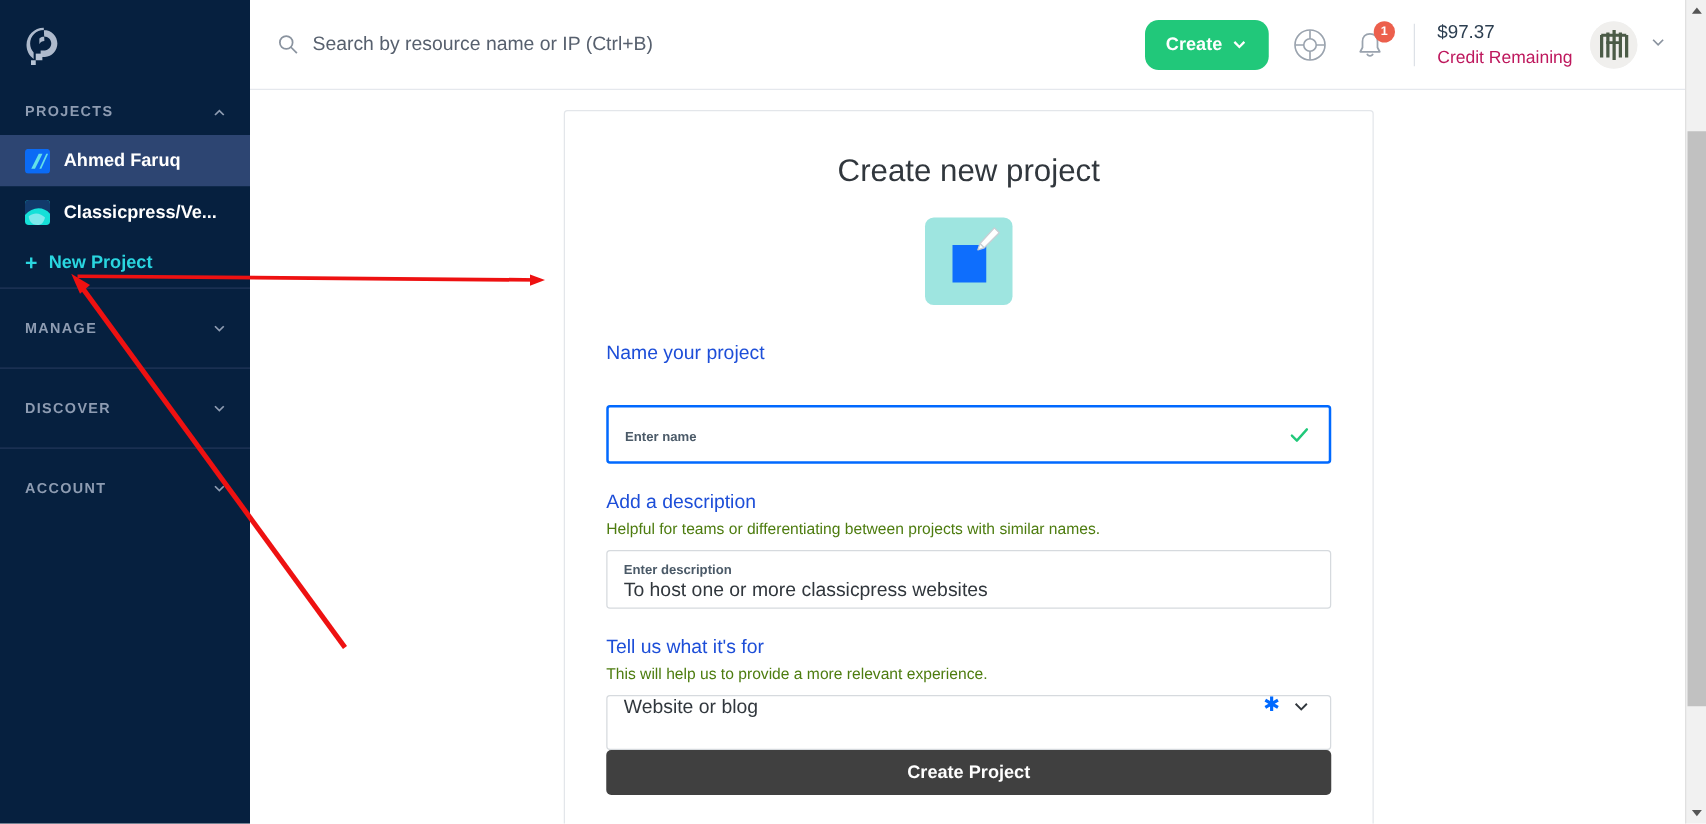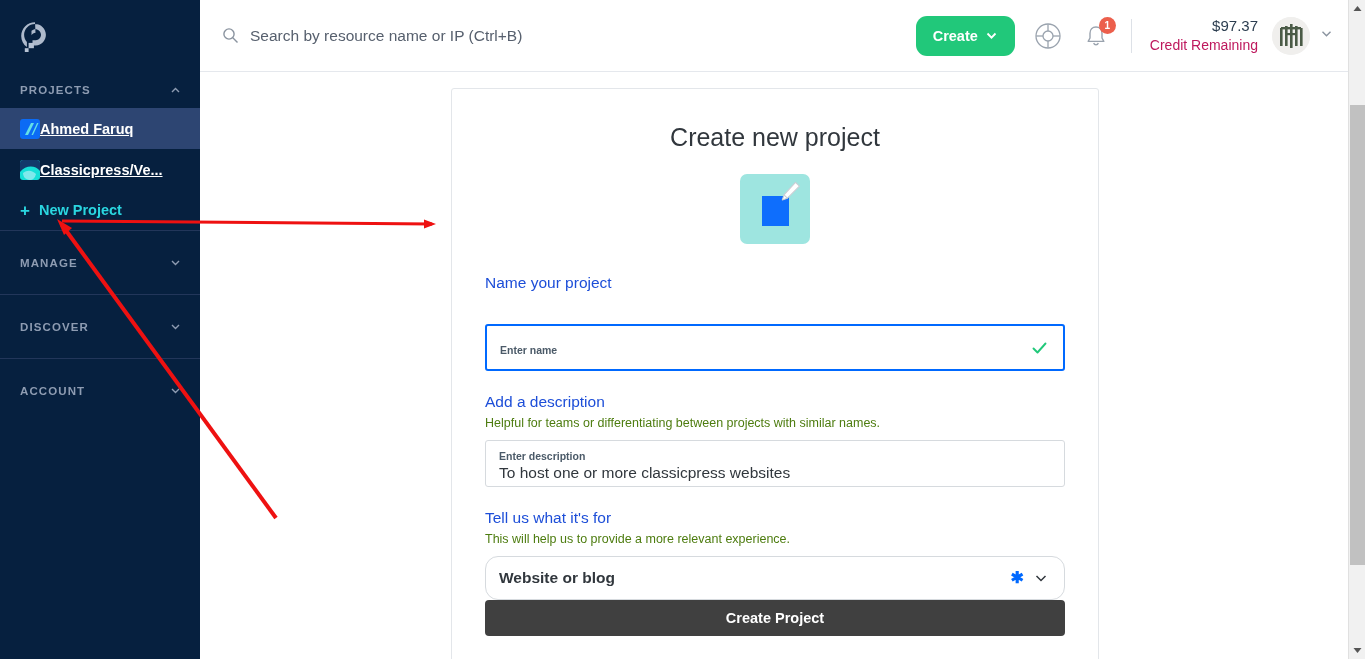--- a/index.html
+++ b/index.html
@@ -22,25 +22,24 @@
 
   .sb-section-head {
     display: flex; align-items: center; justify-content: space-between;
     padding: 0 18px 0 20px; height: 36px;
     font-size: 11.5px; font-weight: bold; letter-spacing: 1.1px;
     color: #8e9cb2;
   }
   .sb-divider { height: 1px; background: #22365a; }
 
   .proj-item {
-    display: flex; align-items: center; 
+    display: flex; align-items: center; gap: 11px;
     height: 41px; padding-left: 20px;
     font-size: 14.5px; font-weight: bold; color: #ffffff;
     cursor: pointer;
-    text-decoration: underline;
   }
   .proj-item.active { background: #2d4572; }
   .proj-ico { width: 20px; height: 20px; border-radius: 3px; flex: 0 0 auto; overflow: hidden; }
 
   .new-proj {
     display: flex; align-items: center; gap: 9px;
     height: 40px; padding-left: 20px;
     font-size: 14.5px; font-weight: bold; color: #2ad6e0; cursor: pointer;
   }
   .plus { font-size: 17px; line-height: 1; color: #2ad6e0; font-weight: bold; }
@@ -68,21 +67,21 @@
     display: flex; align-items: center; justify-content: center;
     position: relative; cursor: pointer;
   }
   .badge {
     position: absolute; top: -4px; right: -5px;
     background: #ec5f4c; color: #fff; font-size: 10px; font-weight: bold;
     width: 17px; height: 17px; border-radius: 50%;
     display: flex; align-items: center; justify-content: center;
   }
   .vline { width: 1px; height: 34px; background: #dde1e7; margin: 0 18px 0 20px; }
-  .credit { text-align: right; line-height: 1.42; }
+  .credit { text-align: left; line-height: 1.42; }
   .credit-amt { font-size: 15px; color: #2c3e50; }
   .credit-lbl { font-size: 14px; color: #be185d; }
   .avatar {
     width: 38px; height: 38px; border-radius: 50%; margin-left: 14px;
     background: #f0f0ef; overflow: hidden; flex: 0 0 auto; cursor: pointer;
   }
   .ava-chev { margin: 0 14px 0 9px; cursor: pointer; }
 
   
   .main {
@@ -117,23 +116,23 @@
     height: 47px; padding: 6px 13px 0 13px; position: relative;
     display: flex; flex-direction: column; justify-content: center;
   }
   .tf.focused { border: 2px solid #0069ff; margin-top: 32px; }
   .tf-label { font-size: 10.5px; font-weight: bold; color: #4b5a68; line-height: 1.25; }
   .tf-value { font-size: 15.5px; color: #31373d; line-height: 1.3; }
   .tf-check { position: absolute; right: 14px; top: 50%; transform: translateY(-50%); }
   .spacer { height: 22px; }
 
   .select {
-    border: 1px solid #d6dade; border-radius: 13px; height: 44px;
-    display: flex; align-items: center; justify-content: space-between;
-    padding: 0 15px 0 13px; cursor: pointer; font-weight: bold;
+    border: 1px solid #d6dade; border-radius: 3px; height: 44px;
+    display: flex; align-items: flex-start; justify-content: space-between;
+    padding: 0 15px 0 13px; cursor: pointer;
   }
   .select-val { font-size: 15.5px; color: #31373d; }
   .select-right { display: flex; align-items: center; gap: 9px; }
   .asterisk { color: #0069ff; font-size: 16px; line-height: 1; }
 
   .submit {
     width: 100%; height: 36px;
     background: #404040; color: #fff; border: none; border-radius: 4px;
     font-size: 14.5px; font-weight: bold; cursor: pointer;
   }

